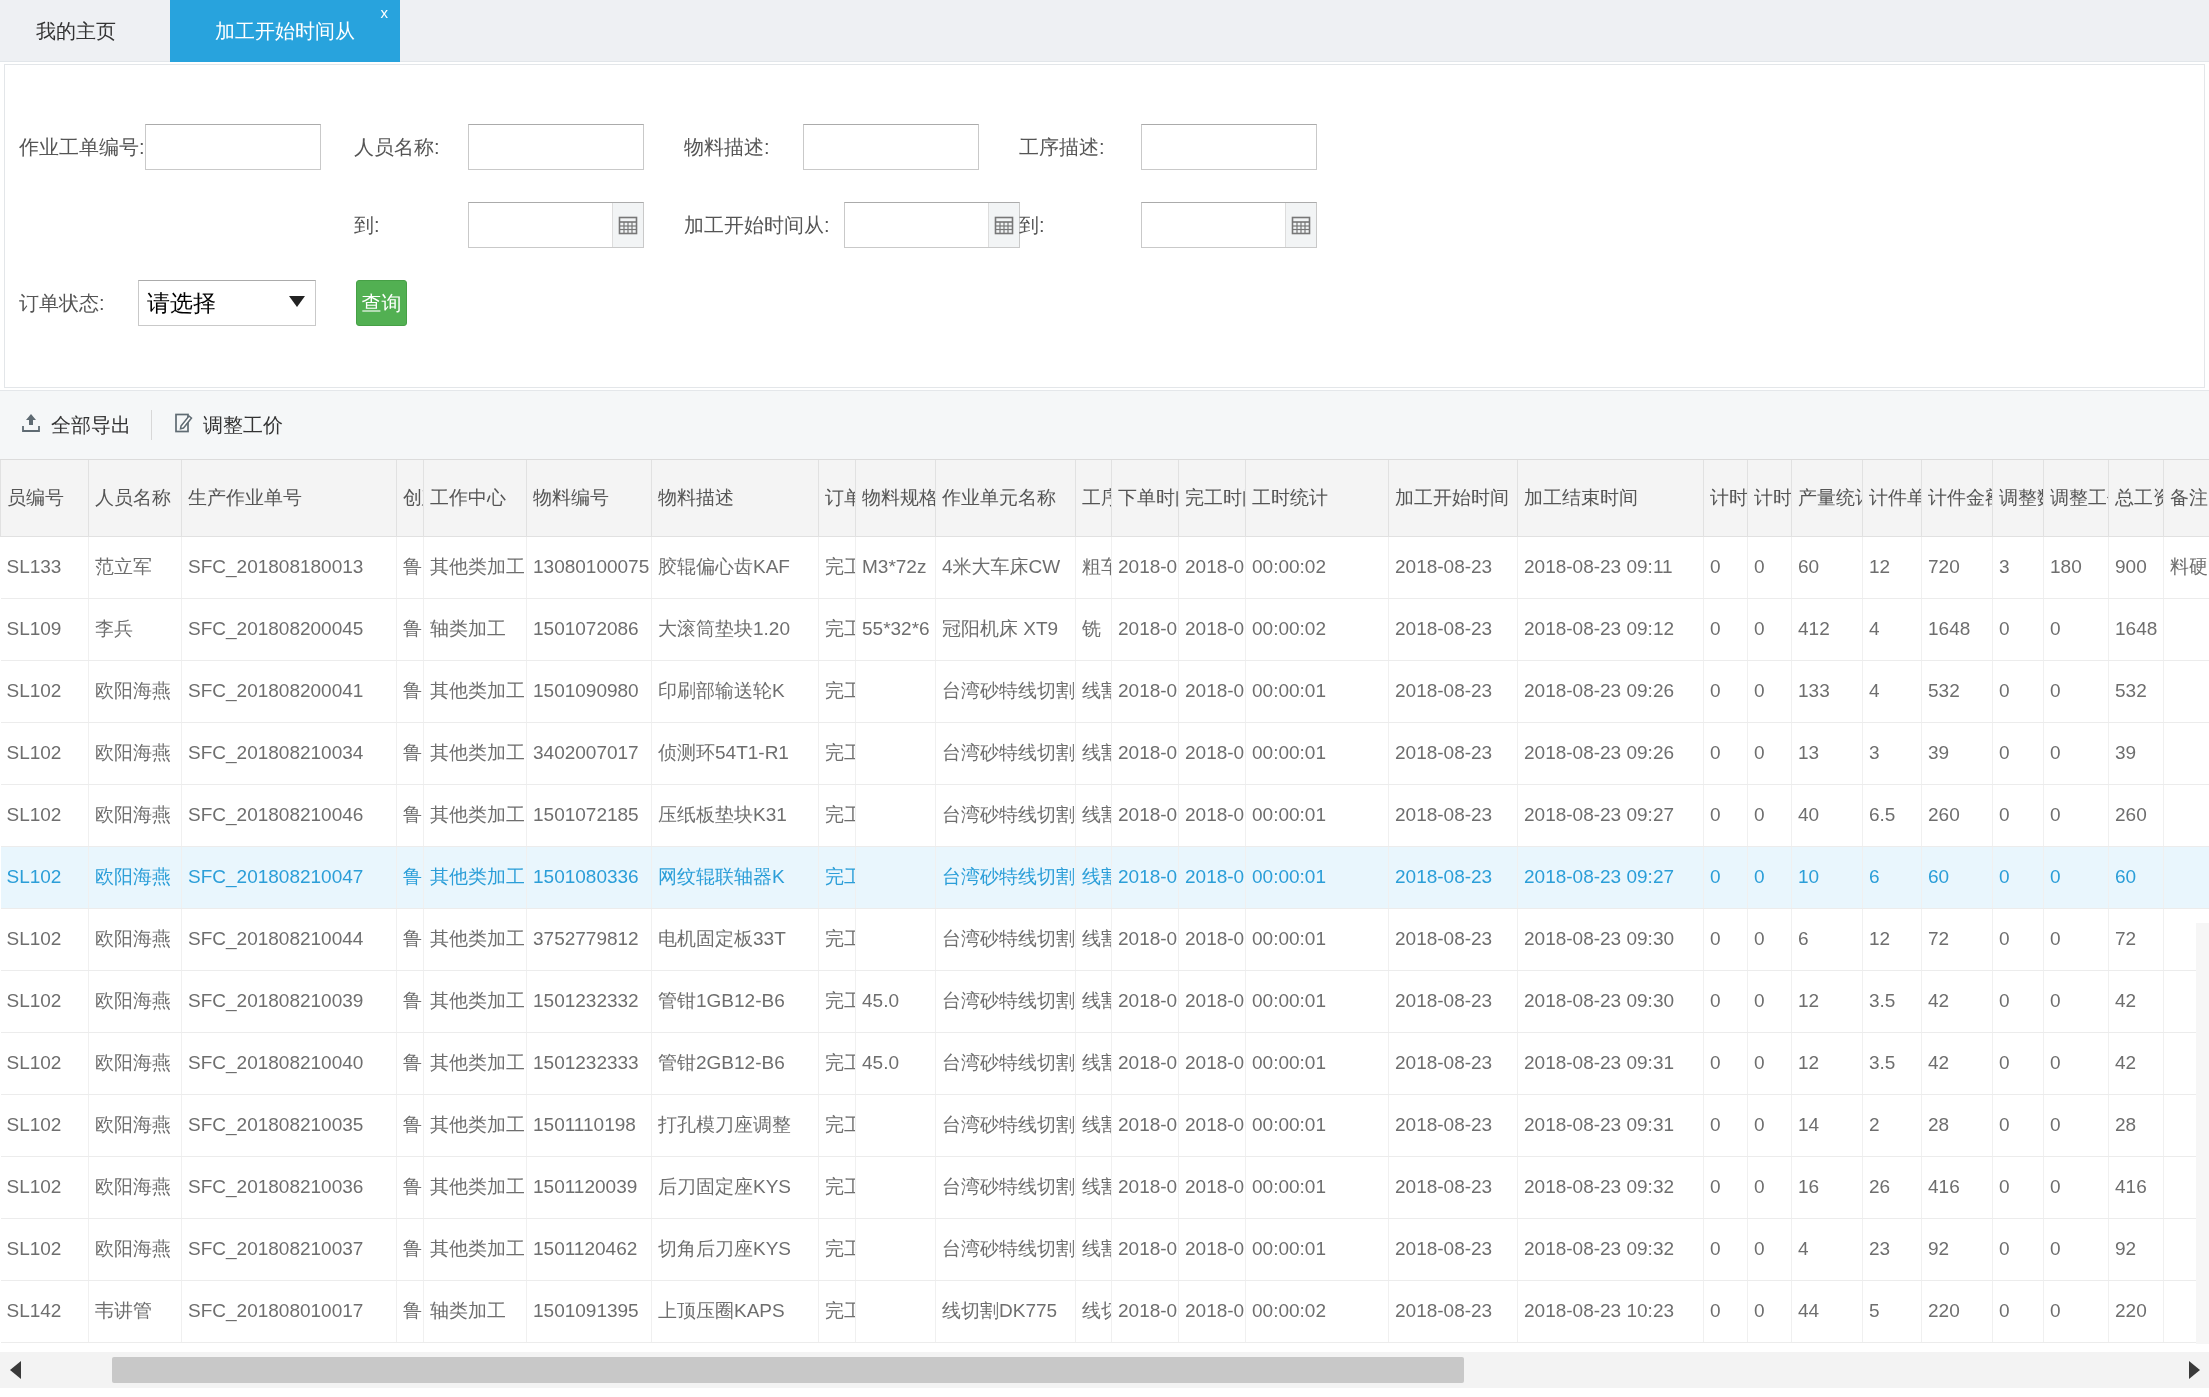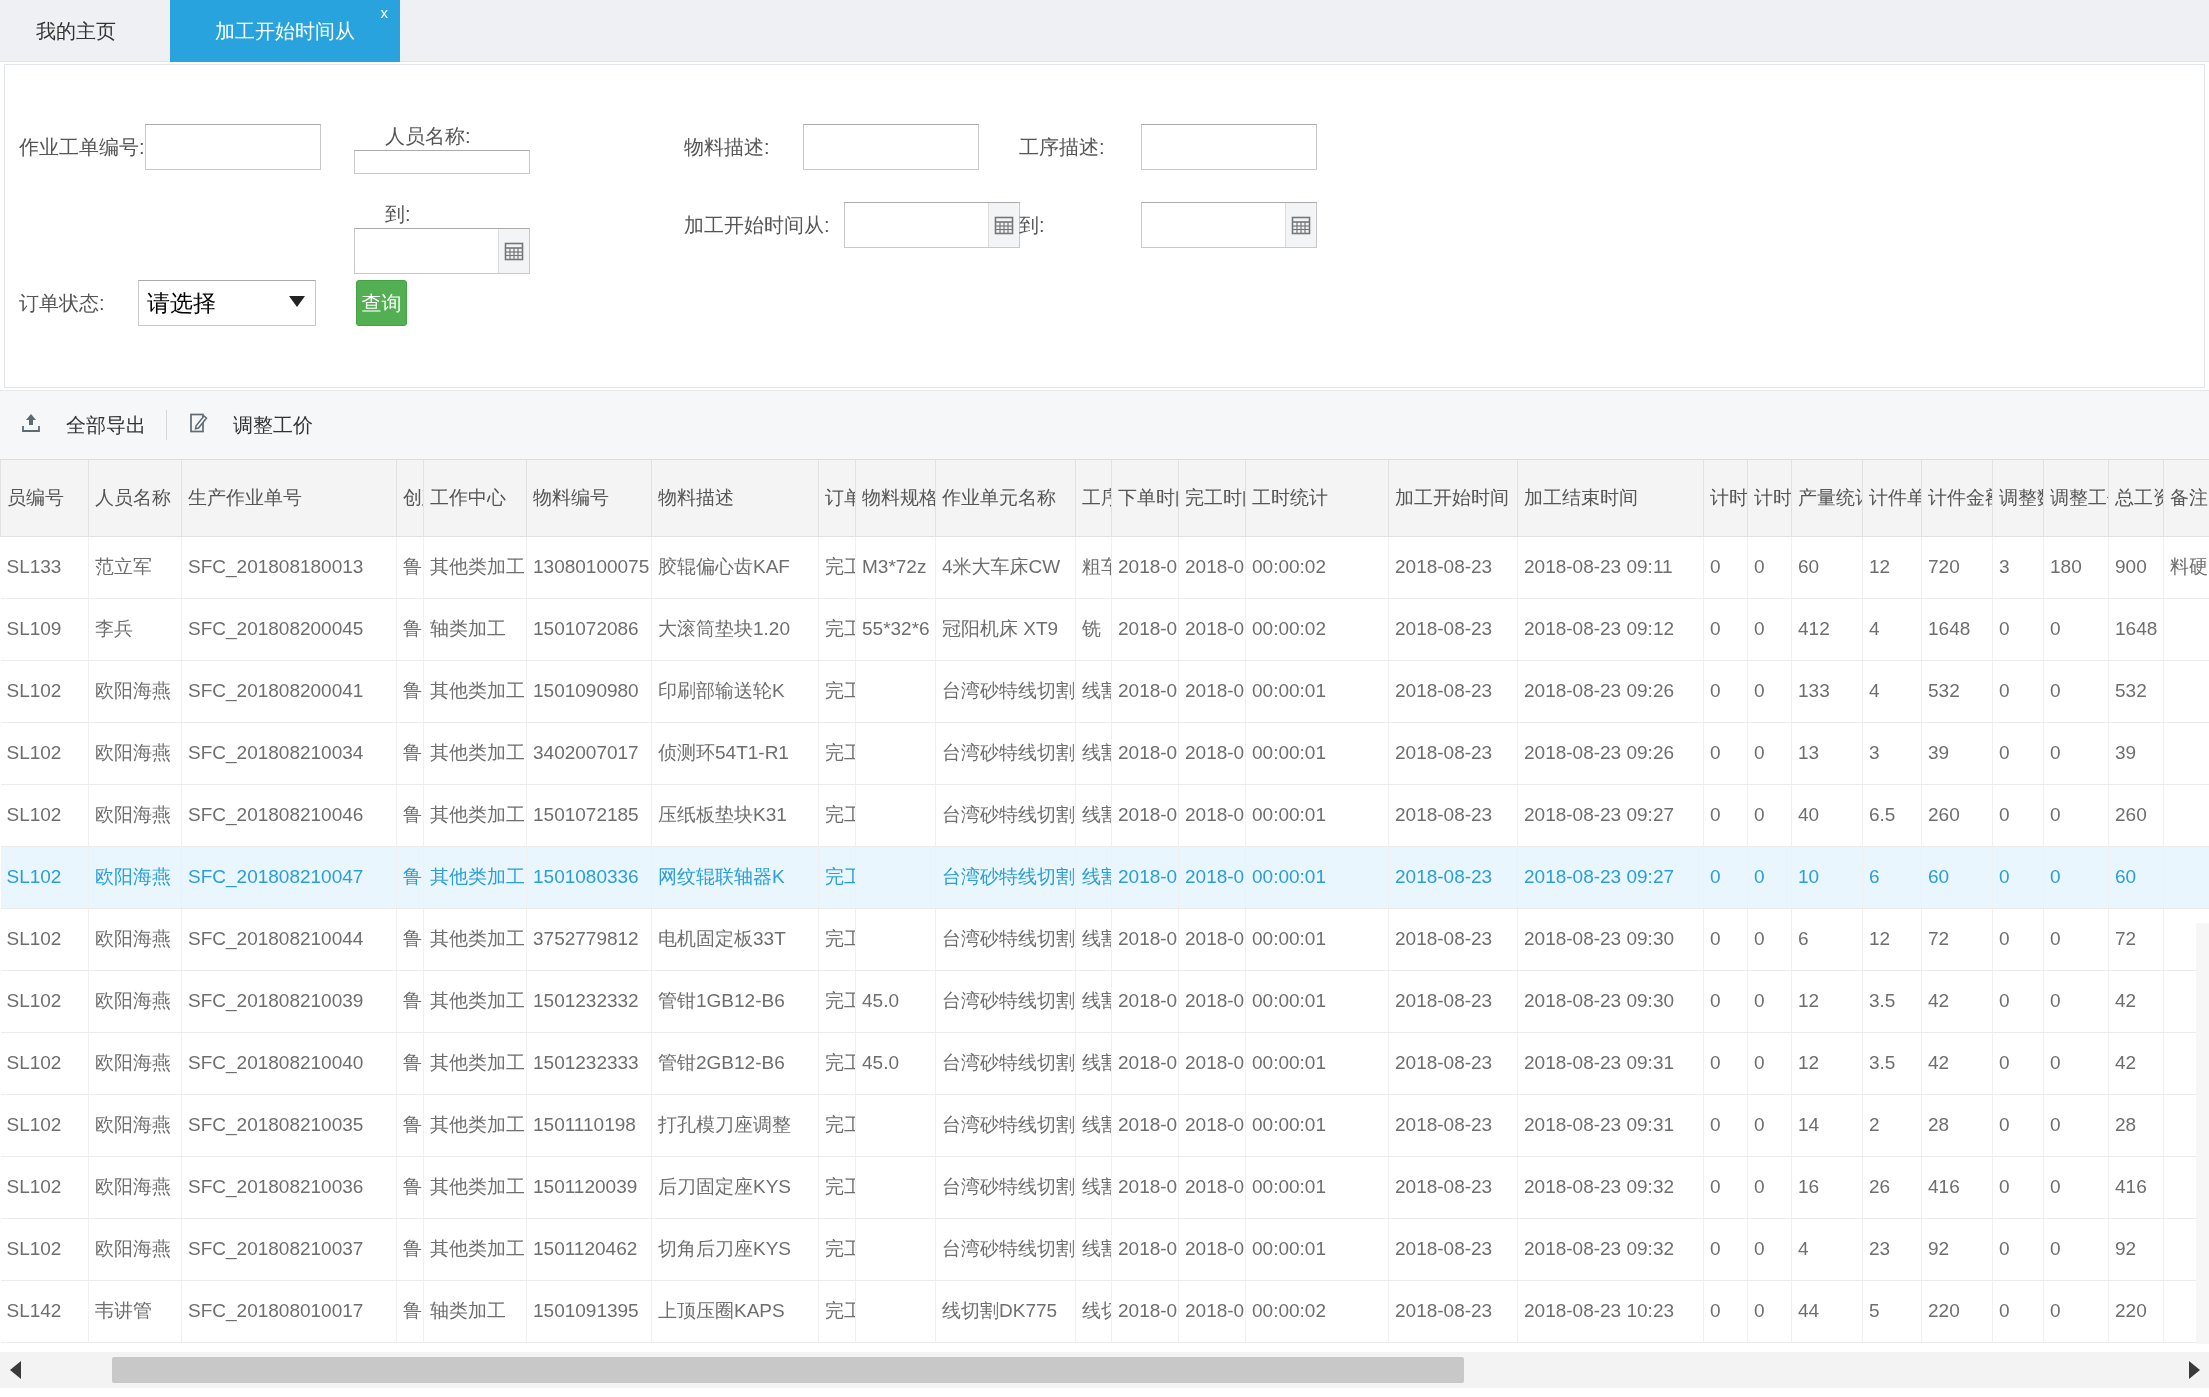--- a/index.html
+++ b/index.html
@@ -11,41 +11,41 @@
   .tab { position:absolute; top:0; height:62px; line-height:62px; font-size:20px; color:#333; cursor:pointer; }
   .tab.plain { left:28px; padding:0 8px; }
   .tab.active { left:170px; width:230px; text-align:center; background:#28a3dd; color:#fff; }
   .tab-close { position:absolute; top:4px; right:12px; line-height:18px; font-size:15px; color:#fff; cursor:pointer; }
 
   
   .filter-panel { position:relative; margin:2px 4px 0 4px; height:324px; background:#fff; border:1px solid #e3e6e9; }
   .frow { position:absolute; left:0; right:0; height:48px;text-decoration:underline; }
   .frow.r1 { top:58px; } .frow.r2 { top:136px; } .frow.r3 { top:214px; }
   .fgroup { position:absolute; display:flex; align-items:center; height:48px; }
-  .fg0 { left:14px; } .fg1 { left:349px;flex-direction:column; } .fg2 { left:679px; } .fg3 { left:1014px; }
+  .fg0 { left:14px; } .fg1 { left:349px; } .fg2 { left:679px; } .fg3 { left:1014px; }
   .flabel { font-size:20px; color:#555; min-width:119px; white-space:nowrap; }
   .fg1 .flabel { min-width:114px; } .fg3 .flabel { min-width:122px; }
   .frow.r2 .fg2 .flabel { min-width:160px; }
   .finput { width:176px; height:46px; border:1px solid #c9c9c9; border-top-color:#ababab;
     background:#fff; font-size:19px; color:#333; padding:0 8px; outline:none; }
   .datewrap { position:relative; width:176px; height:46px; }
   .datewrap .finput { width:100%; padding-right:36px; }
   .calbtn { position:absolute; top:1px; right:1px; bottom:1px; width:31px; background:#f2f4f5;
     border-left:1px solid #ddd; display:flex; align-items:center; justify-content:center; cursor:pointer; }
   .selectwrap { position:relative; width:178px; height:46px; border:1px solid #c9c9c9; border-top-color:#ababab; background:#fff; cursor:pointer; }
   .select-value { line-height:44px; font-size:23px; color:#000000; padding:0 8px; }
   .select-arrow { position:absolute; right:10px; top:15px; width:0; height:0;
     border-left:8px solid transparent; border-right:8px solid transparent; border-top:11px solid #222; }
   .search-btn { margin-left:40px; width:51px; height:46px; background:#52b052; border:1px solid #46a046;
     border-radius:3px; color:#fff; font-size:20px; cursor:pointer; }
 
   
   .toolbar { display:flex; align-items:center; height:70px; margin-top:2px; background:#f5f7f8;
     border-top:1px solid #e4e7ea; border-bottom:1px solid #dcdcdc; }
-  .tool-btn { display:flex; align-items:center; gap:24px; font-size:20px; color:#333; padding:0 20px; height:100%; cursor:pointer;font-family:Liberation Serif, serif; }
+  .tool-btn { display:flex; align-items:center; gap:9px; font-size:20px; color:#333; padding:0 20px; height:100%; cursor:pointer;font-family:Liberation Serif, serif; }
   .tool-sep { width:1px; height:30px; background:#d8d8d8; }
 
   
   .table-wrap { position:relative; width:2209px; height:884px; overflow:hidden; background:#fff; }
   table { table-layout:fixed; border-collapse:collapse; width:2215px; }
   th { height:76px; background:#f4f4f4; border:1px solid #e1e1e1; border-top:none;
     font-size:19px; font-weight:normal; color:#555; text-align:left; padding:0 6px;
     white-space:nowrap; overflow:hidden; }
   td { height:62px; border-right:1px solid #f0f0f0; border-bottom:1px solid #ececec;
     font-size:19px; color:#6e6e6e; padding:0 6px; white-space:nowrap; overflow:hidden; background:#fff; }

